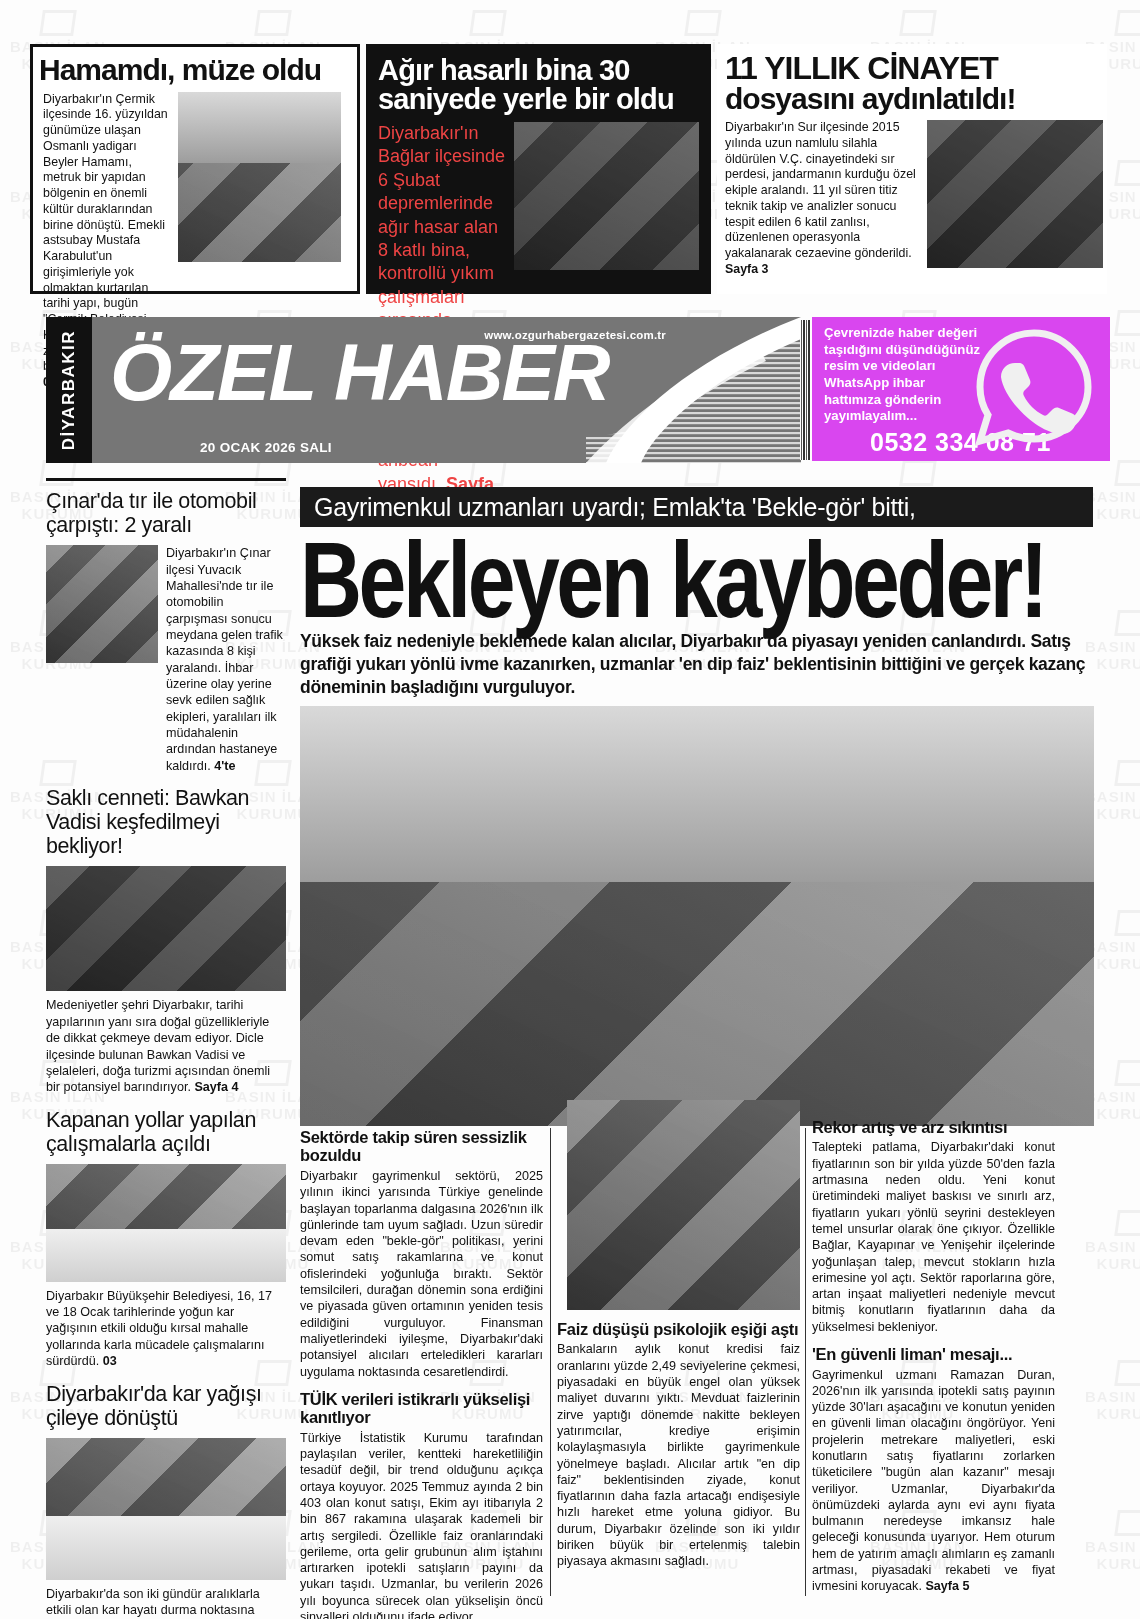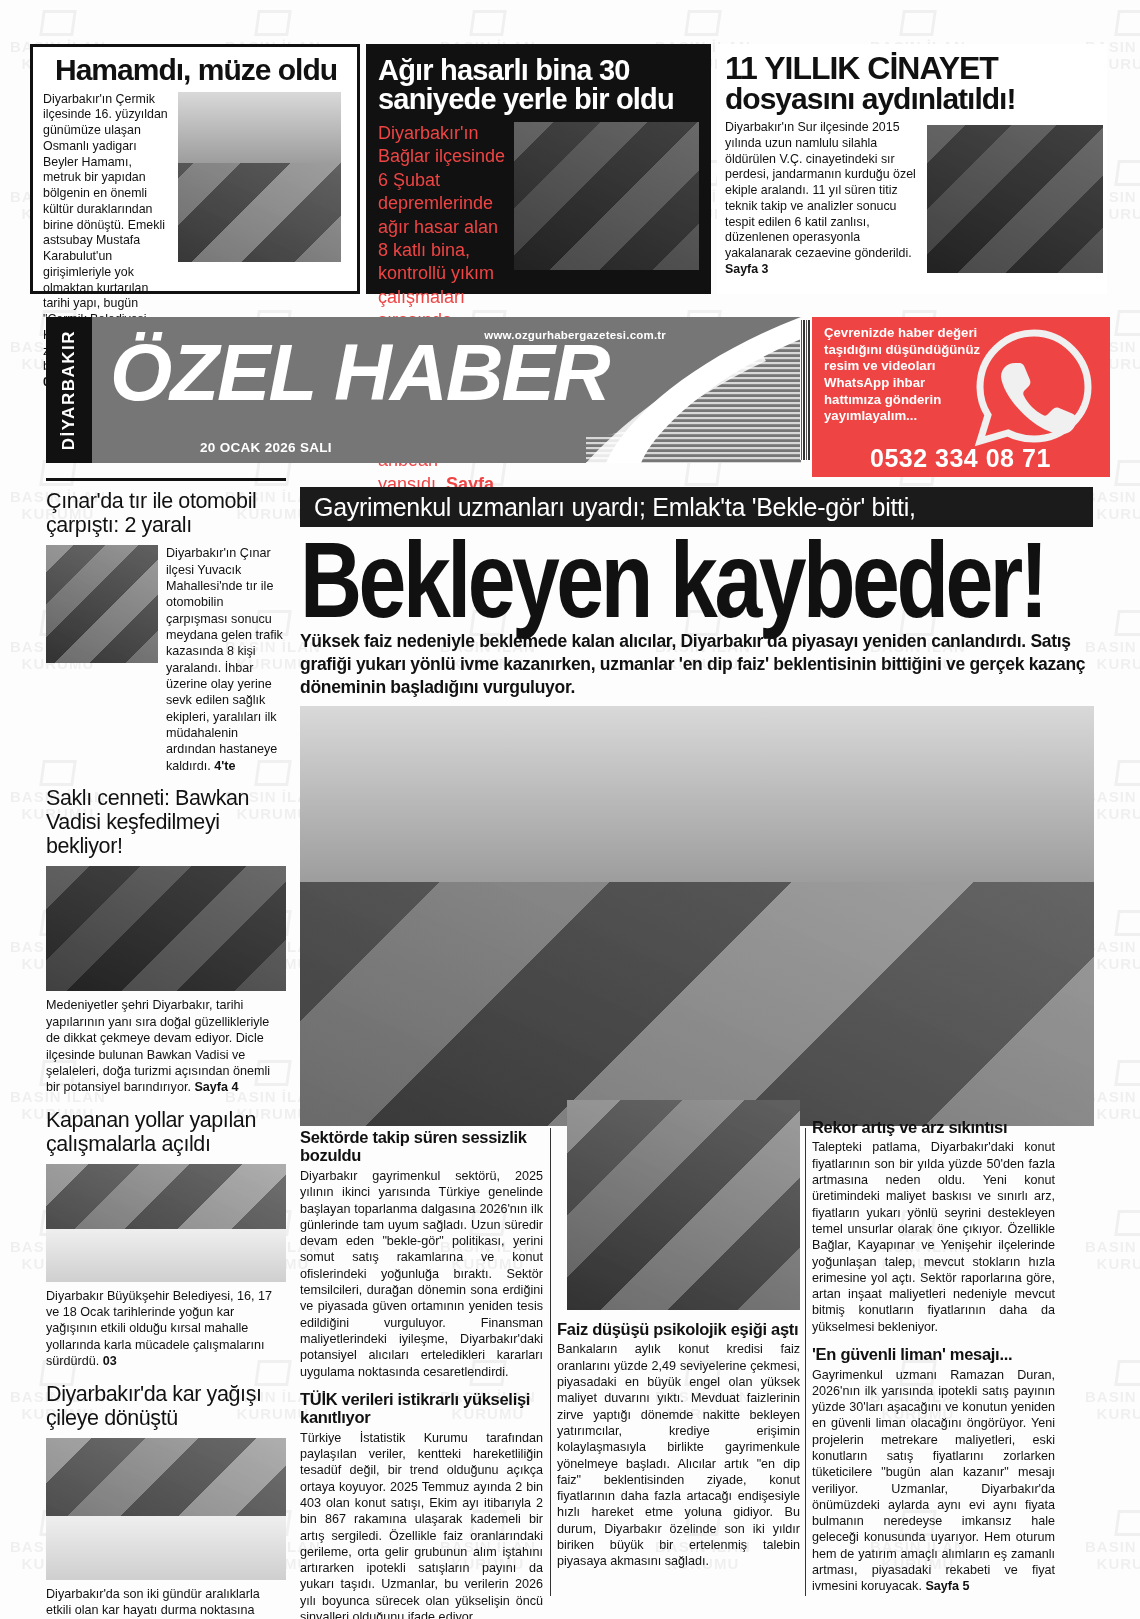--- a/index.html
+++ b/index.html
@@ -39,42 +39,42 @@
     position: absolute; left: 30px; top: 44px; width: 1080px; height: 250px;
     display: flex; gap: 0;
   }
   .tcell { position: relative; }
   .tcell.a { width: 330px; border: 3px solid #111; background: #fff; padding: 0; }
   .tcell.b { width: 345px; background: #111; margin-left: 6px; }
   .tcell.c { width: 390px; background: #fff; margin-left: 6px; }
 
   .t-head-a {
     font-size: 30px; font-weight: 800; letter-spacing: -1px;
-    padding: 8px 8px 2px 22px; line-height: 1.02; color:#111;
+    padding: 8px 8px 2px 6px; line-height: 1.02; color:#111;
   }
   .t-body-a { display: flex; gap: 7px; padding: 4px 8px 6px 10px; }
   .t-txt {
     font-size: 12.4px; line-height: 1.27; text-align: left;
   }
   .t-txt b { font-weight: 700; }
 
   .t-head-b {
     color: #fff; font-size: 29px; font-weight: 800; letter-spacing: -0.8px;
     line-height: 1.0; padding: 12px 10px 6px 12px;
   }
   .t-body-b { display: flex; gap: 8px; padding: 2px 8px 8px 12px; }
   .t-txt-b { color: #ef4444; font-size: 18px; line-height: 1.3; width: 128px; }
   .t-txt-b b { font-weight: 700; }
 
   .t-head-c {
     font-size: 32px; font-weight: 800; letter-spacing: -1px; line-height: 1.0;
     padding: 8px 4px 2px 8px;
   }
   .t-head-c .l2 { font-size: 30px; display:block; }
-  .t-body-c { display: flex; gap: 8px; padding: 4px 4px 6px 8px; align-items: center; }
+  .t-body-c { display: flex; gap: 8px; padding: 4px 4px 6px 8px; }
   .t-txt-c { font-size: 12.4px; line-height: 1.27; width: 196px; }
   .t-txt-c b { font-weight: 700; }
 
   
   .ph { background:#7a7a7a; position: relative; overflow: hidden; }
   .ph::after{
     content:""; position:absolute; inset:0;
     background-image:
       linear-gradient(135deg, rgba(255,255,255,.30) 0 12%, rgba(0,0,0,.22) 12% 26%, rgba(255,255,255,.16) 26% 40%, rgba(0,0,0,.30) 40% 55%, rgba(255,255,255,.24) 55% 70%, rgba(0,0,0,.26) 70% 86%, rgba(255,255,255,.18) 86% 100%),
       linear-gradient(25deg, rgba(0,0,0,.35), rgba(255,255,255,.25));
@@ -123,22 +123,22 @@
     position: absolute; right: 120px; bottom: 8px;
     font-size: 13px; font-weight: 700; color: #fff; letter-spacing: .3px;
   }
   .mh-wave {
     position: absolute; right: 0; top: 0; width: 215px; height: 146px;
     overflow: hidden;
   }
 
   
   .wabox {
-    position: absolute; left: 812px; top: 317px; width: 298px; height: 160px;
-    background: #ef4444; overflow: hidden;
+    position: absolute; left: 812px; top: 317px; width: 298px; height: 144px;
+    background: #d946ef; overflow: hidden;
   }
   .wa-text {
     position: absolute; left: 12px; top: 8px; width: 160px;
     color: #fff; font-weight: 700; font-size: 13.2px; line-height: 1.26;
   }
   .wa-phone {
     position: absolute; left: 58px; bottom: 4px;
     color: #fff; font-weight: 700; font-size: 25px; letter-spacing: .5px;
   }
   .wa-icon { position: absolute; right: 16px; top: 10px; width: 120px; height: 120px; }

